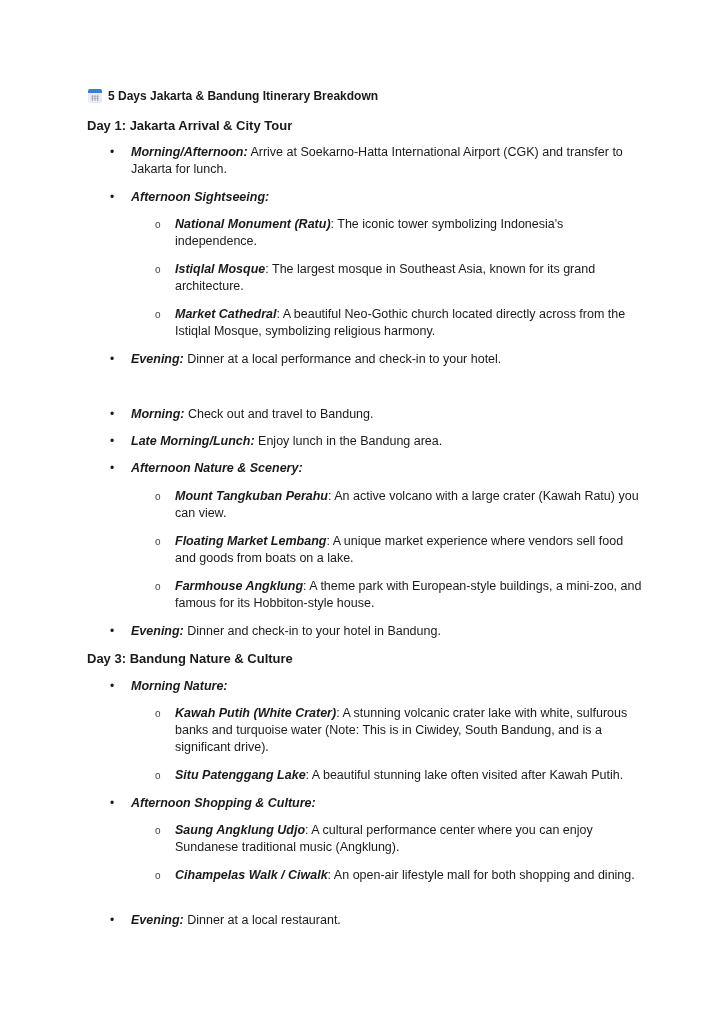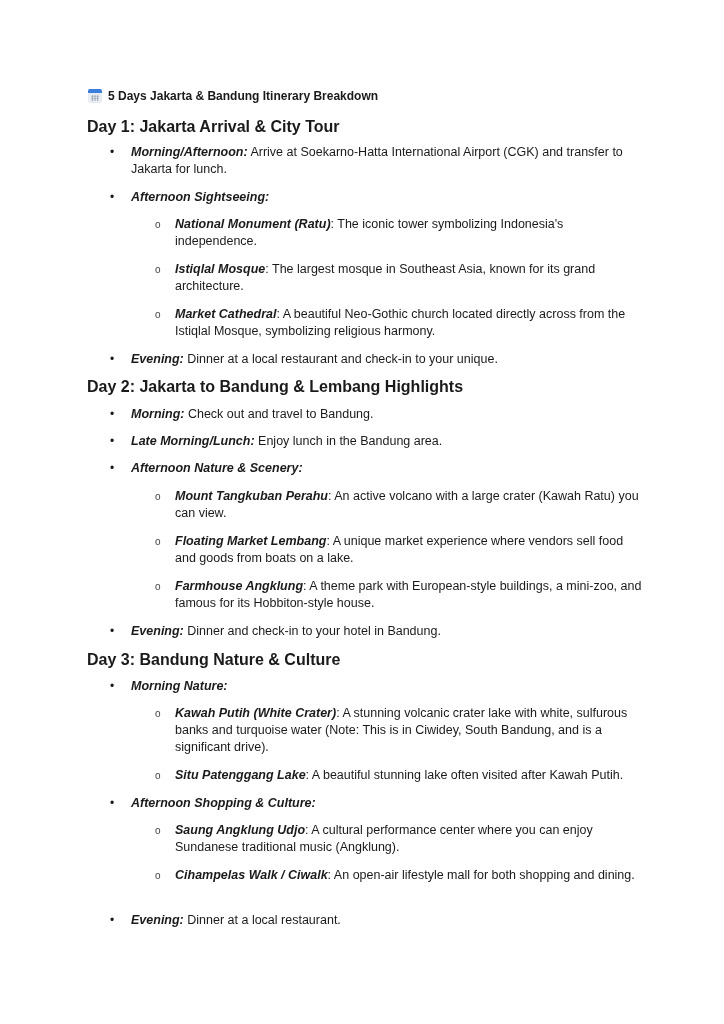--- a/index.html
+++ b/index.html
@@ -4,21 +4,21 @@
 <style>
   html, body { margin: 0; padding: 0; background: #ffffff; }
   body { width: 724px; height: 1024px; position: relative; overflow: hidden;
          font-family: "Liberation Sans", "DejaVu Sans", sans-serif; color: #1a1a1a; }
   .page { position: absolute; left: 0; top: 0; width: 724px; height: 1024px; background: #fff; }
   .title { position: absolute; left: 88px; top: 89px; font-size: 12px; font-weight: bold; display: flex; align-items: center; gap: 6px; }
   .cal { width: 14px; height: 14px; border-radius: 2px; background: #e9edf3; position: relative; display: inline-block; overflow: hidden; }
   .cal::before { content: ""; position: absolute; left: 0; top: 0; right: 0; height: 4px; background: #3b7ddd; }
   .cal::after { content: ""; position: absolute; left: 3px; top: 6px; width: 8px; height: 6px;
     background-image: radial-gradient(circle, #8a94a6 0.8px, transparent 1px); background-size: 2.7px 2.5px; }
-  .dayhead { position: absolute; left: 87px; font-size: 16px; font-weight: bold; }
+  .dayhead { position: absolute; left: 87px; font-size: 13px; font-weight: bold; }
   .item { position: absolute; font-size: 12.5px; line-height: 17px; }
   .l1 { left: 131px; width: 520px; }
   .l2 { left: 175px; width: 470px; }
   .bullet { position: absolute; left: -21px; top: 0; font-size: 12px; }
   .sbullet { position: absolute; left: -20px; top: 0; font-size: 10px; color: #444; }
   b { font-weight: bold; font-style: italic; }
 </style>
 </head>
 <body>
 
@@ -46,24 +46,23 @@
   <div class="item l2" style="top:261px">
     <span class="sbullet">o</span>
     <b>Istiqlal Mosque</b><span>: The largest mosque in Southeast Asia, known for its grand architecture.</span>
   </div>
   <div class="item l2" style="top:306px">
     <span class="sbullet">o</span>
     <b>Market Cathedral</b><span>: A beautiful Neo-Gothic church located directly across from the Istiqlal Mosque, symbolizing religious harmony.</span>
   </div>
   <div class="item l1" style="top:351px">
     <span class="bullet">•</span>
-    <b>Evening:</b><span> Dinner at a local restaurant and check-in to your unique.</span>
+    <b>Evening:</b><span> Dinner at a local performance and check-in to your hotel.</span>
   </div>
 
-  <div class="dayhead" style="top:378px">Day 2: Jakarta to Bandung &amp; Lembang Highlights</div>
 
   <div class="item l1" style="top:406px">
     <span class="bullet">•</span>
     <b>Morning:</b><span> Check out and travel to Bandung.</span>
   </div>
   <div class="item l1" style="top:433px">
     <span class="bullet">•</span>
     <b>Late Morning/Lunch:</b><span> Enjoy lunch in the Bandung area.</span>
   </div>
   <div class="item l1" style="top:460px">

